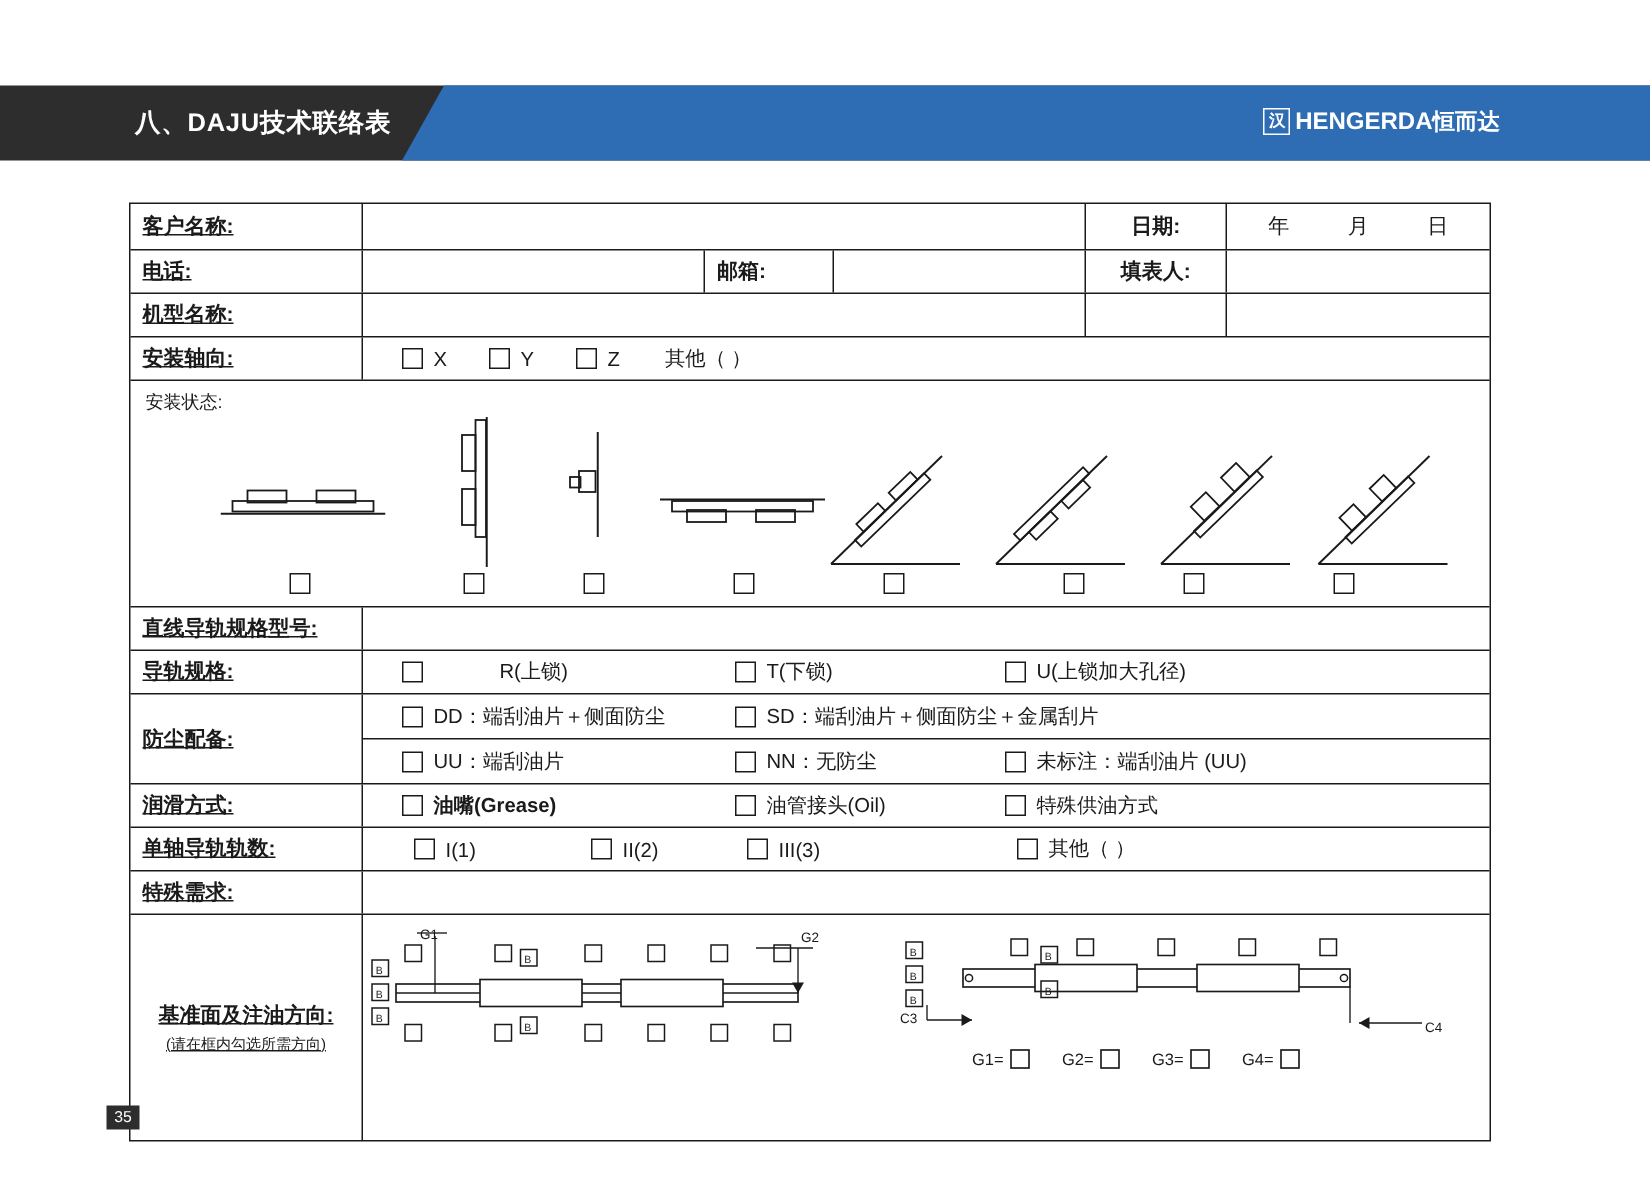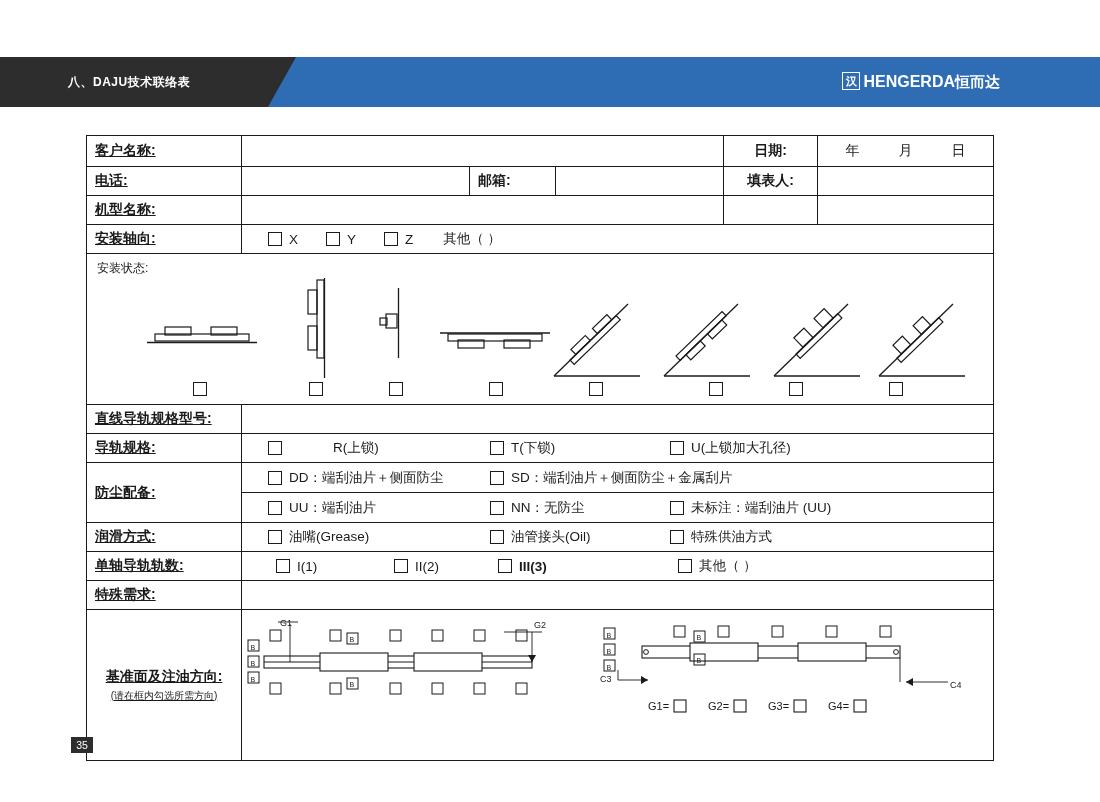--- a/index.html
+++ b/index.html
@@ -9,22 +9,22 @@
     color:#1a1a1a;position:relative;overflow:hidden;
   }
   
   .header{position:absolute;left:0;top:57px;width:1100px;height:50px;background:#2d2d2d;}
   .header-blue{position:absolute;left:296px;top:0;width:804px;height:50px;background:#2e6db4;}
   .header-blue:before{
     content:"";position:absolute;left:-28px;top:0;width:0;height:0;
     border-style:solid;border-width:0 0 50px 28px;border-color:transparent transparent #2e6db4 transparent;
   }
   .header-title{
-    position:absolute;left:68px;top:0;height:50px;line-height:50px;
-    font-size:12px;font-weight:bold;color:#ffffff;letter-spacing:.5px;z-index:5;
+    position:absolute;left:90px;top:0;height:50px;line-height:50px;
+    font-size:17px;font-weight:bold;color:#ffffff;letter-spacing:.5px;z-index:5;
   }
   .brand{
     position:absolute;right:100px;top:0;height:50px;line-height:50px;
     font-size:16px;font-weight:bold;color:#ffffff;letter-spacing:0px;z-index:5;
     white-space:nowrap;
   }
   .brand .logo-mark{
     display:inline-block;width:16px;height:16px;line-height:16px;text-align:center;
     border:1px solid #ffffff;font-size:11px;margin-right:3px;vertical-align:2px;
   }
@@ -285,21 +285,21 @@
           <span class="cb"></span>
           <span>未标注：端刮油片 (UU)</span>
         </span>
       </div>
     </div>
   </div>
 
   <div class="row">
     <div class="cell lab lab-w vline h28">润滑方式:</div>
     <div class="cell grow h28">
-      <span class="opt" style="margin-left:18px;width:222px;">
+      <span class="opt" style="margin-left:18px;width:222px;font-weight:bold;">
         <span class="cb"></span>
         <span>油嘴(Grease)</span>
       </span>
       <span class="opt" style="width:180px;">
         <span class="cb"></span>
         <span>油管接头(Oil)</span>
       </span>
       <span class="opt">
         <span class="cb"></span>
         <span>特殊供油方式</span>
@@ -311,21 +311,21 @@
     <div class="cell lab lab-w vline h28">单轴导轨轨数:</div>
     <div class="cell grow h28">
       <span class="opt" style="margin-left:26px;width:118px;">
         <span class="cb"></span>
         <span>I(1)</span>
       </span>
       <span class="opt" style="width:104px;">
         <span class="cb"></span>
         <span>II(2)</span>
       </span>
-      <span class="opt" style="width:180px;font-weight:bold;">
+      <span class="opt" style="width:180px;">
         <span class="cb"></span>
         <span>III(3)</span>
       </span>
       <span class="opt">
         <span class="cb"></span>
         <span>其他（            ）</span>
       </span>
     </div>
   </div>
 

